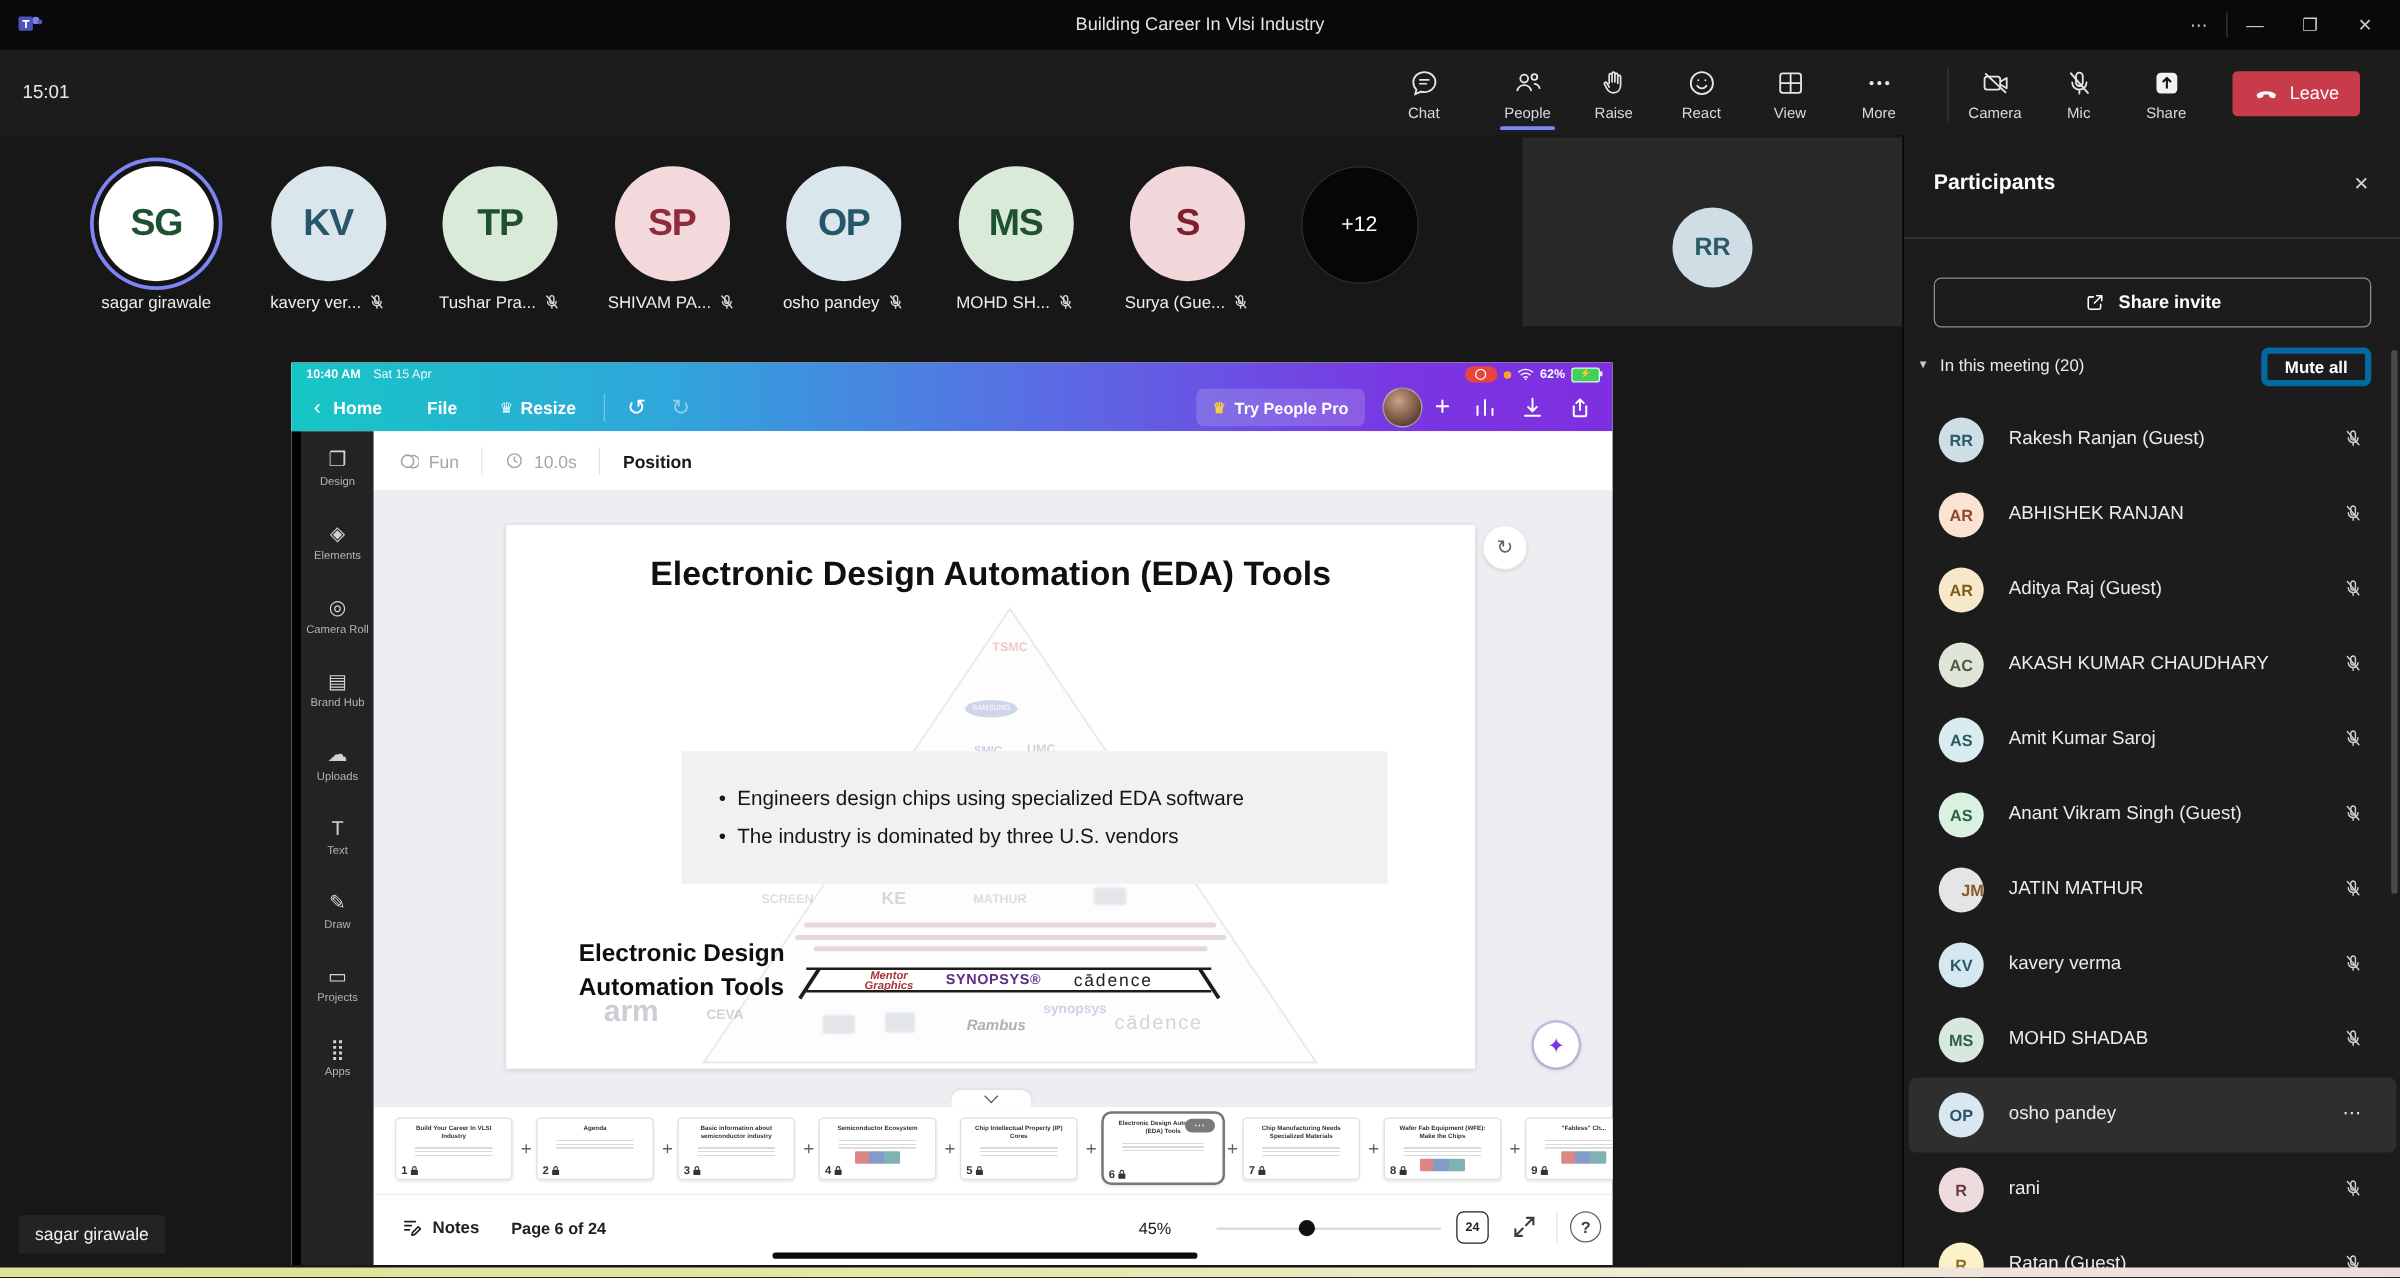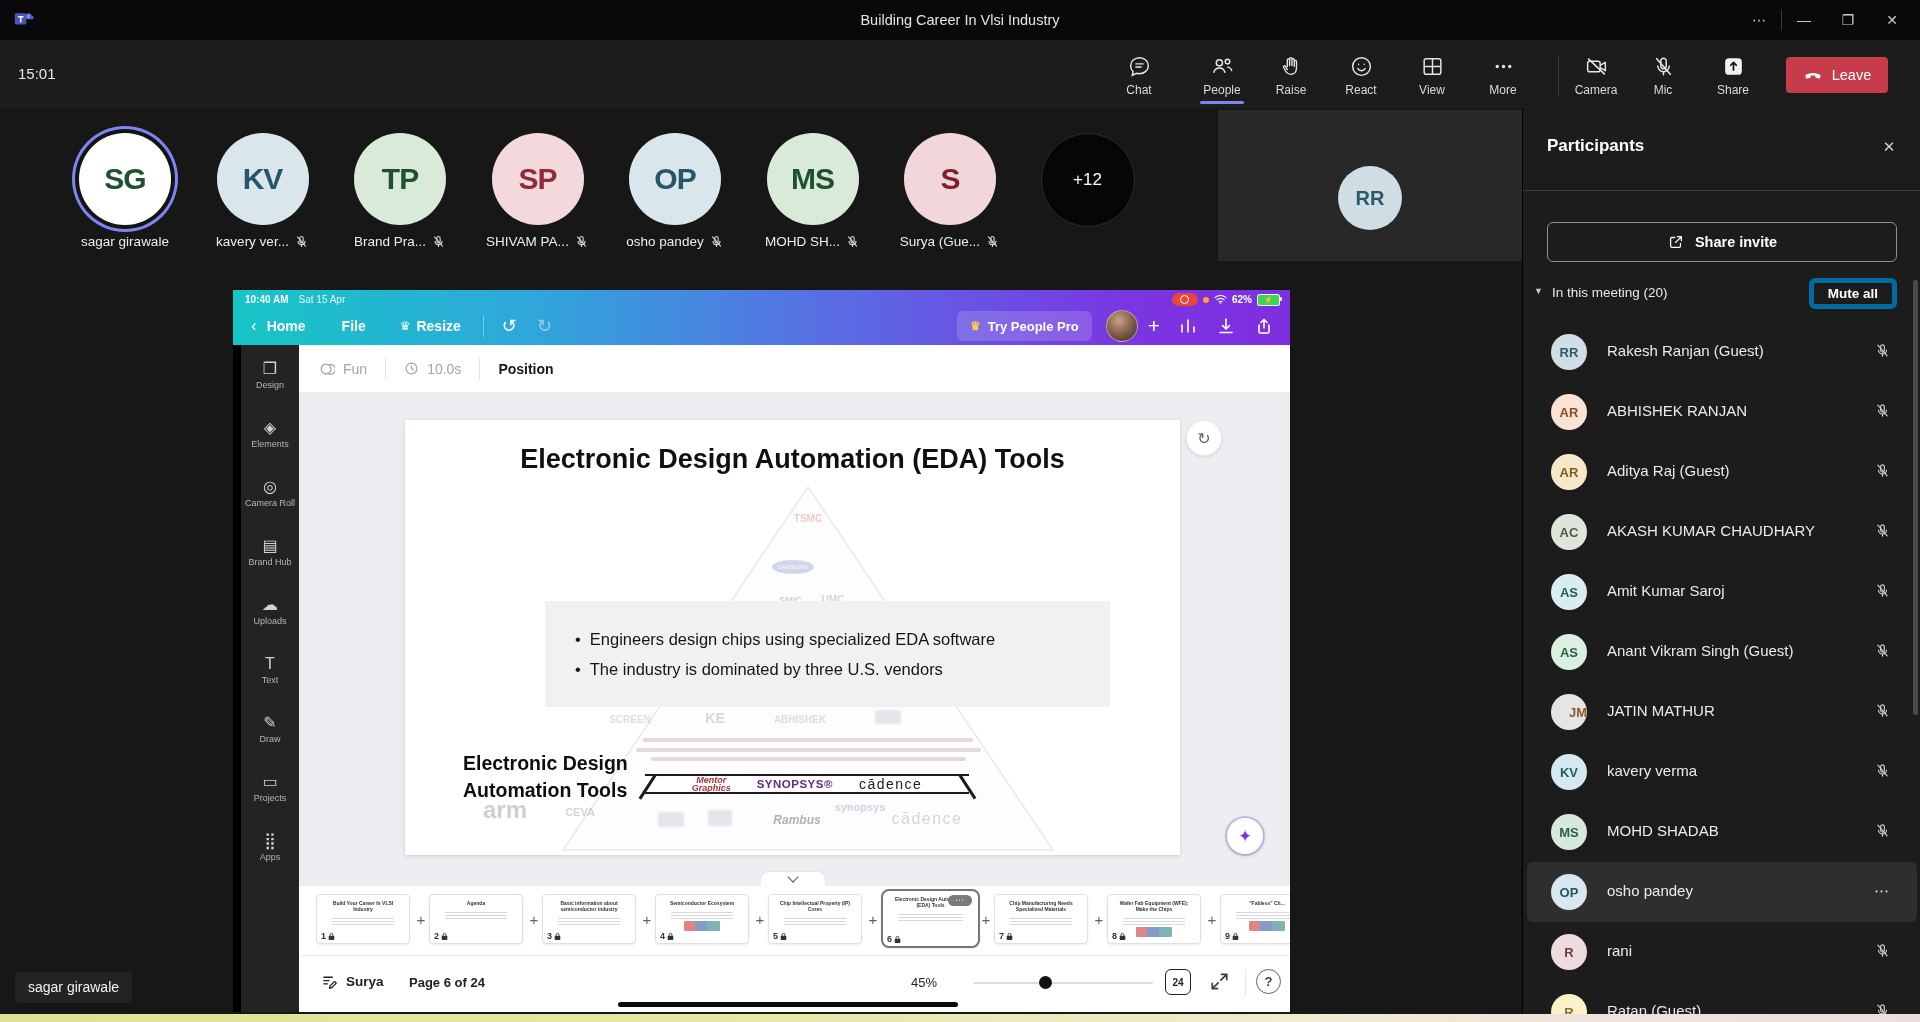--- a/index.html
+++ b/index.html
@@ -315,21 +315,21 @@
               <path d="M5.5 4.5l13 15"></path>
             </svg>
           </span>
     </div>
   </div>
       <div class="av-item" style="left: 335px;">
     <div class="av-circle" style="background: rgb(217, 234, 217);">
           <span class="av-init" style="color: rgb(31, 81, 48);">TP</span>
         </div>
     <div class="av-label-row">
-      <span class="av-name">Brand Pra...</span>
+      <span class="av-name">Tushar Pra...</span>
       <span class="mic-off-sm">
             <svg viewBox="0 0 24 24" fill="none" stroke="currentColor" stroke-width="1.8" stroke-linecap="round">
               <path d="M12 4a2.6 2.6 0 0 1 2.6 2.6v5a2.6 2.6 0 0 1-5.2 0v-5A2.6 2.6 0 0 1 12 4z"></path>
               <path d="M6.5 11.5a5.5 5.5 0 0 0 11 0"></path>
               <path d="M12 17v3"></path>
               <path d="M5.5 4.5l13 15"></path>
             </svg>
           </span>
     </div>
   </div>
@@ -532,21 +532,21 @@
         <svg class="pyr" width="775" height="435" viewBox="0 0 775 435">
           <polygon points="403,67 648,430 158,430" fill="#fdfdfe" stroke="#e9e9e9" stroke-width="1.5"></polygon>
         </svg>
         <div id="faint-layer">
             <span class="faint" style="left: 403px; top: 93px; font-size: 10px; color: rgb(196, 86, 78); font-weight: 800; opacity: 0.3;">TSMC</span>
             <span class="f-oval" style="left: 388px; top: 140px; width: 42px; height: 14px; font-size: 6px;">SAMSUNG</span>
             <span class="faint" style="left: 385px; top: 175px; font-size: 9px; color: rgb(141, 148, 184); font-weight: 800; font-style: italic; opacity: 0.45;">SMIC</span>
             <span class="faint" style="left: 428px; top: 174px; font-size: 10px; color: rgb(152, 166, 174); font-weight: 700; opacity: 0.45;">UMC</span>
             <span class="faint" style="left: 225px; top: 294px; font-size: 10px; color: rgb(154, 162, 172); font-weight: 700; opacity: 0.35;">SCREEN</span>
             <span class="faint" style="left: 310px; top: 290px; font-size: 14px; color: rgb(152, 162, 172); font-weight: 800; opacity: 0.4;">KE</span>
-            <span class="faint" style="left: 395px; top: 294px; font-size: 10px; color: rgb(154, 162, 172); font-weight: 700; opacity: 0.35;">ABHISHEK</span>
+            <span class="faint" style="left: 395px; top: 294px; font-size: 10px; color: rgb(154, 162, 172); font-weight: 700; opacity: 0.35;">MATHUR</span>
             <div class="f-bar" style="top: 318px; width: 330px; left: 238px;"></div>
             <div class="f-bar" style="top: 327.5px; width: 345px; left: 230.5px;"></div>
             <div class="f-bar" style="top: 337px; width: 315px; left: 245.5px;"></div>
             <span class="faint" style="left: 100px; top: 376px; font-size: 24px; color: rgb(153, 161, 169); font-weight: 600; opacity: 0.5;">arm</span>
             <span class="faint" style="left: 175px; top: 386px; font-size: 11px; color: rgb(162, 170, 182); font-weight: 800; opacity: 0.5;">CEVA</span>
             <span class="faint" style="left: 392px; top: 393px; font-size: 12px; color: #737373; font-weight: 700; font-style: italic; opacity: 0.55;">Rambus</span>
             <span class="faint" style="left: 455px; top: 381px; font-size: 11px; color: rgb(178, 168, 204); font-weight: 700; opacity: 0.55;">synopsys</span>
             <span class="faint" style="left: 522px; top: 390px; font-size: 16px; color: rgb(180, 186, 194); font-weight: 500; opacity: 0.6; letter-spacing: 1.5px;">cādence</span>
             <div class="f-block" style="left: 253px; top: 392px; width: 26px; height: 15px;"></div>
             <div class="f-block" style="left: 303px; top: 390px; width: 24px; height: 16px;"></div>
@@ -722,21 +722,21 @@
       </div>
 
     <div class="cv-bottombar">
       <span class="bb-notes">
         <span>
             <svg viewBox="0 0 18 18" width="17" height="17" fill="none" stroke="#202124" stroke-width="1.4" stroke-linecap="round">
               <path d="M3 4.5h9M3 8h5.5M3 11.5h4"></path>
               <path d="M9.5 13.8l4.9-4.9 1.8 1.8-4.9 4.9-2.3.5z" stroke-linejoin="round"></path>
             </svg>
           </span>
-        <span>Surya</span>
+        <span>Notes</span>
       </span>
       <span class="bb-page">Page 6 of 24</span>
       <span class="bb-zoom-label">45%</span>
       <span class="bb-slider"></span>
       <span class="bb-thumbdot"></span>
       <span class="bb-grid">24</span>
       <span class="bb-expand">
           <svg viewBox="0 0 16 16" width="21" height="21" fill="none" stroke="#3c4043" stroke-width="1.3" stroke-linecap="round">
             <path d="M9.5 2.5h4v4M13.5 2.5L9 7M6.5 13.5h-4v-4M2.5 13.5L7 9"></path>
           </svg>

